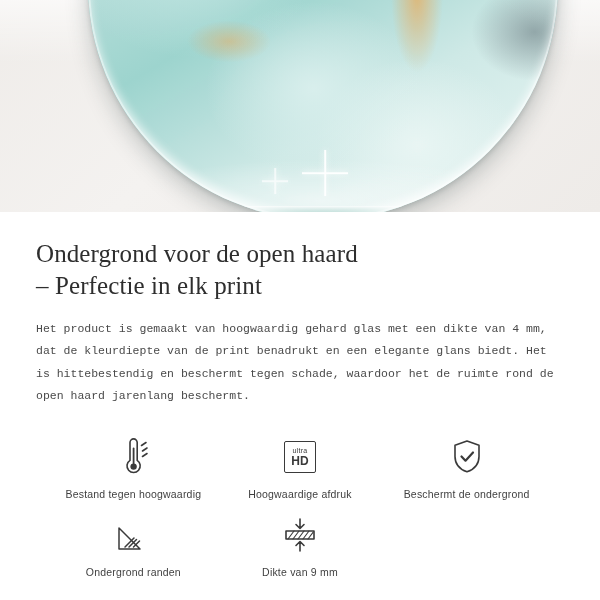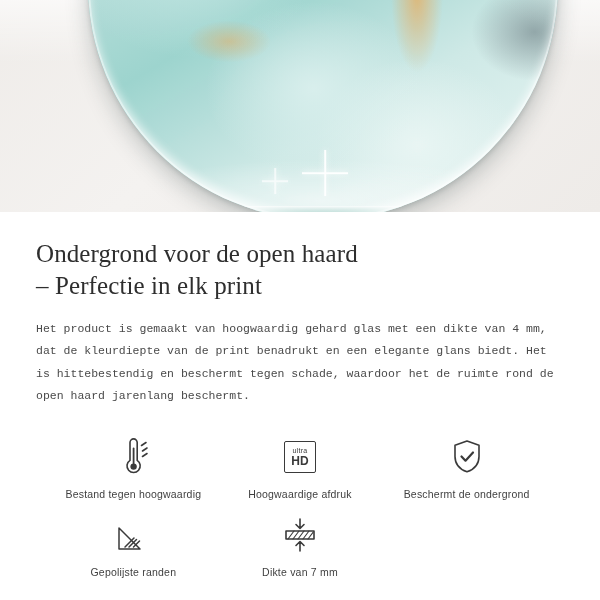--- a/index.html
+++ b/index.html
@@ -256,30 +256,30 @@
       </div>
 
 
       <div class="feature">
         <div class="feature-icon">
           <svg width="36" height="36" viewBox="0 0 36 36" fill="none" stroke="#3a3a3a" stroke-width="1.5" stroke-linecap="round" stroke-linejoin="round">
             <path d="M4 32V11L25 32H4z"></path>
             <path d="M10 30l9-9M14 30l7.5-7.5M18.5 30l6-6"></path>
           </svg>
         </div>
-        <div class="feature-label">Gepolijste randen</div>
+        <div class="feature-label">Ondergrond randen</div>
       </div>
 
       <div class="feature">
         <div class="feature-icon">
           <svg width="40" height="38" viewBox="0 0 40 38" fill="none" stroke="#3a3a3a" stroke-width="1.6" stroke-linecap="round" stroke-linejoin="round">
             <path d="M20 3v9M16 8.5l4 4 4-4"></path>
             <path d="M20 35v-9M16 29.5l4-4 4 4"></path>
             <rect x="6" y="15" width="28" height="8"></rect>
             <path d="M8 23l6-8M13 23l6-8M18 23l6-8M23 23l6-8M28 23l5-6.6" stroke-width="1.1"></path>
           </svg>
         </div>
-        <div class="feature-label">Dikte van 7 mm</div>
+        <div class="feature-label">Dikte van 9 mm</div>
       </div>
 
     </div>
   </div>
 </div>
 
 </body></html>

